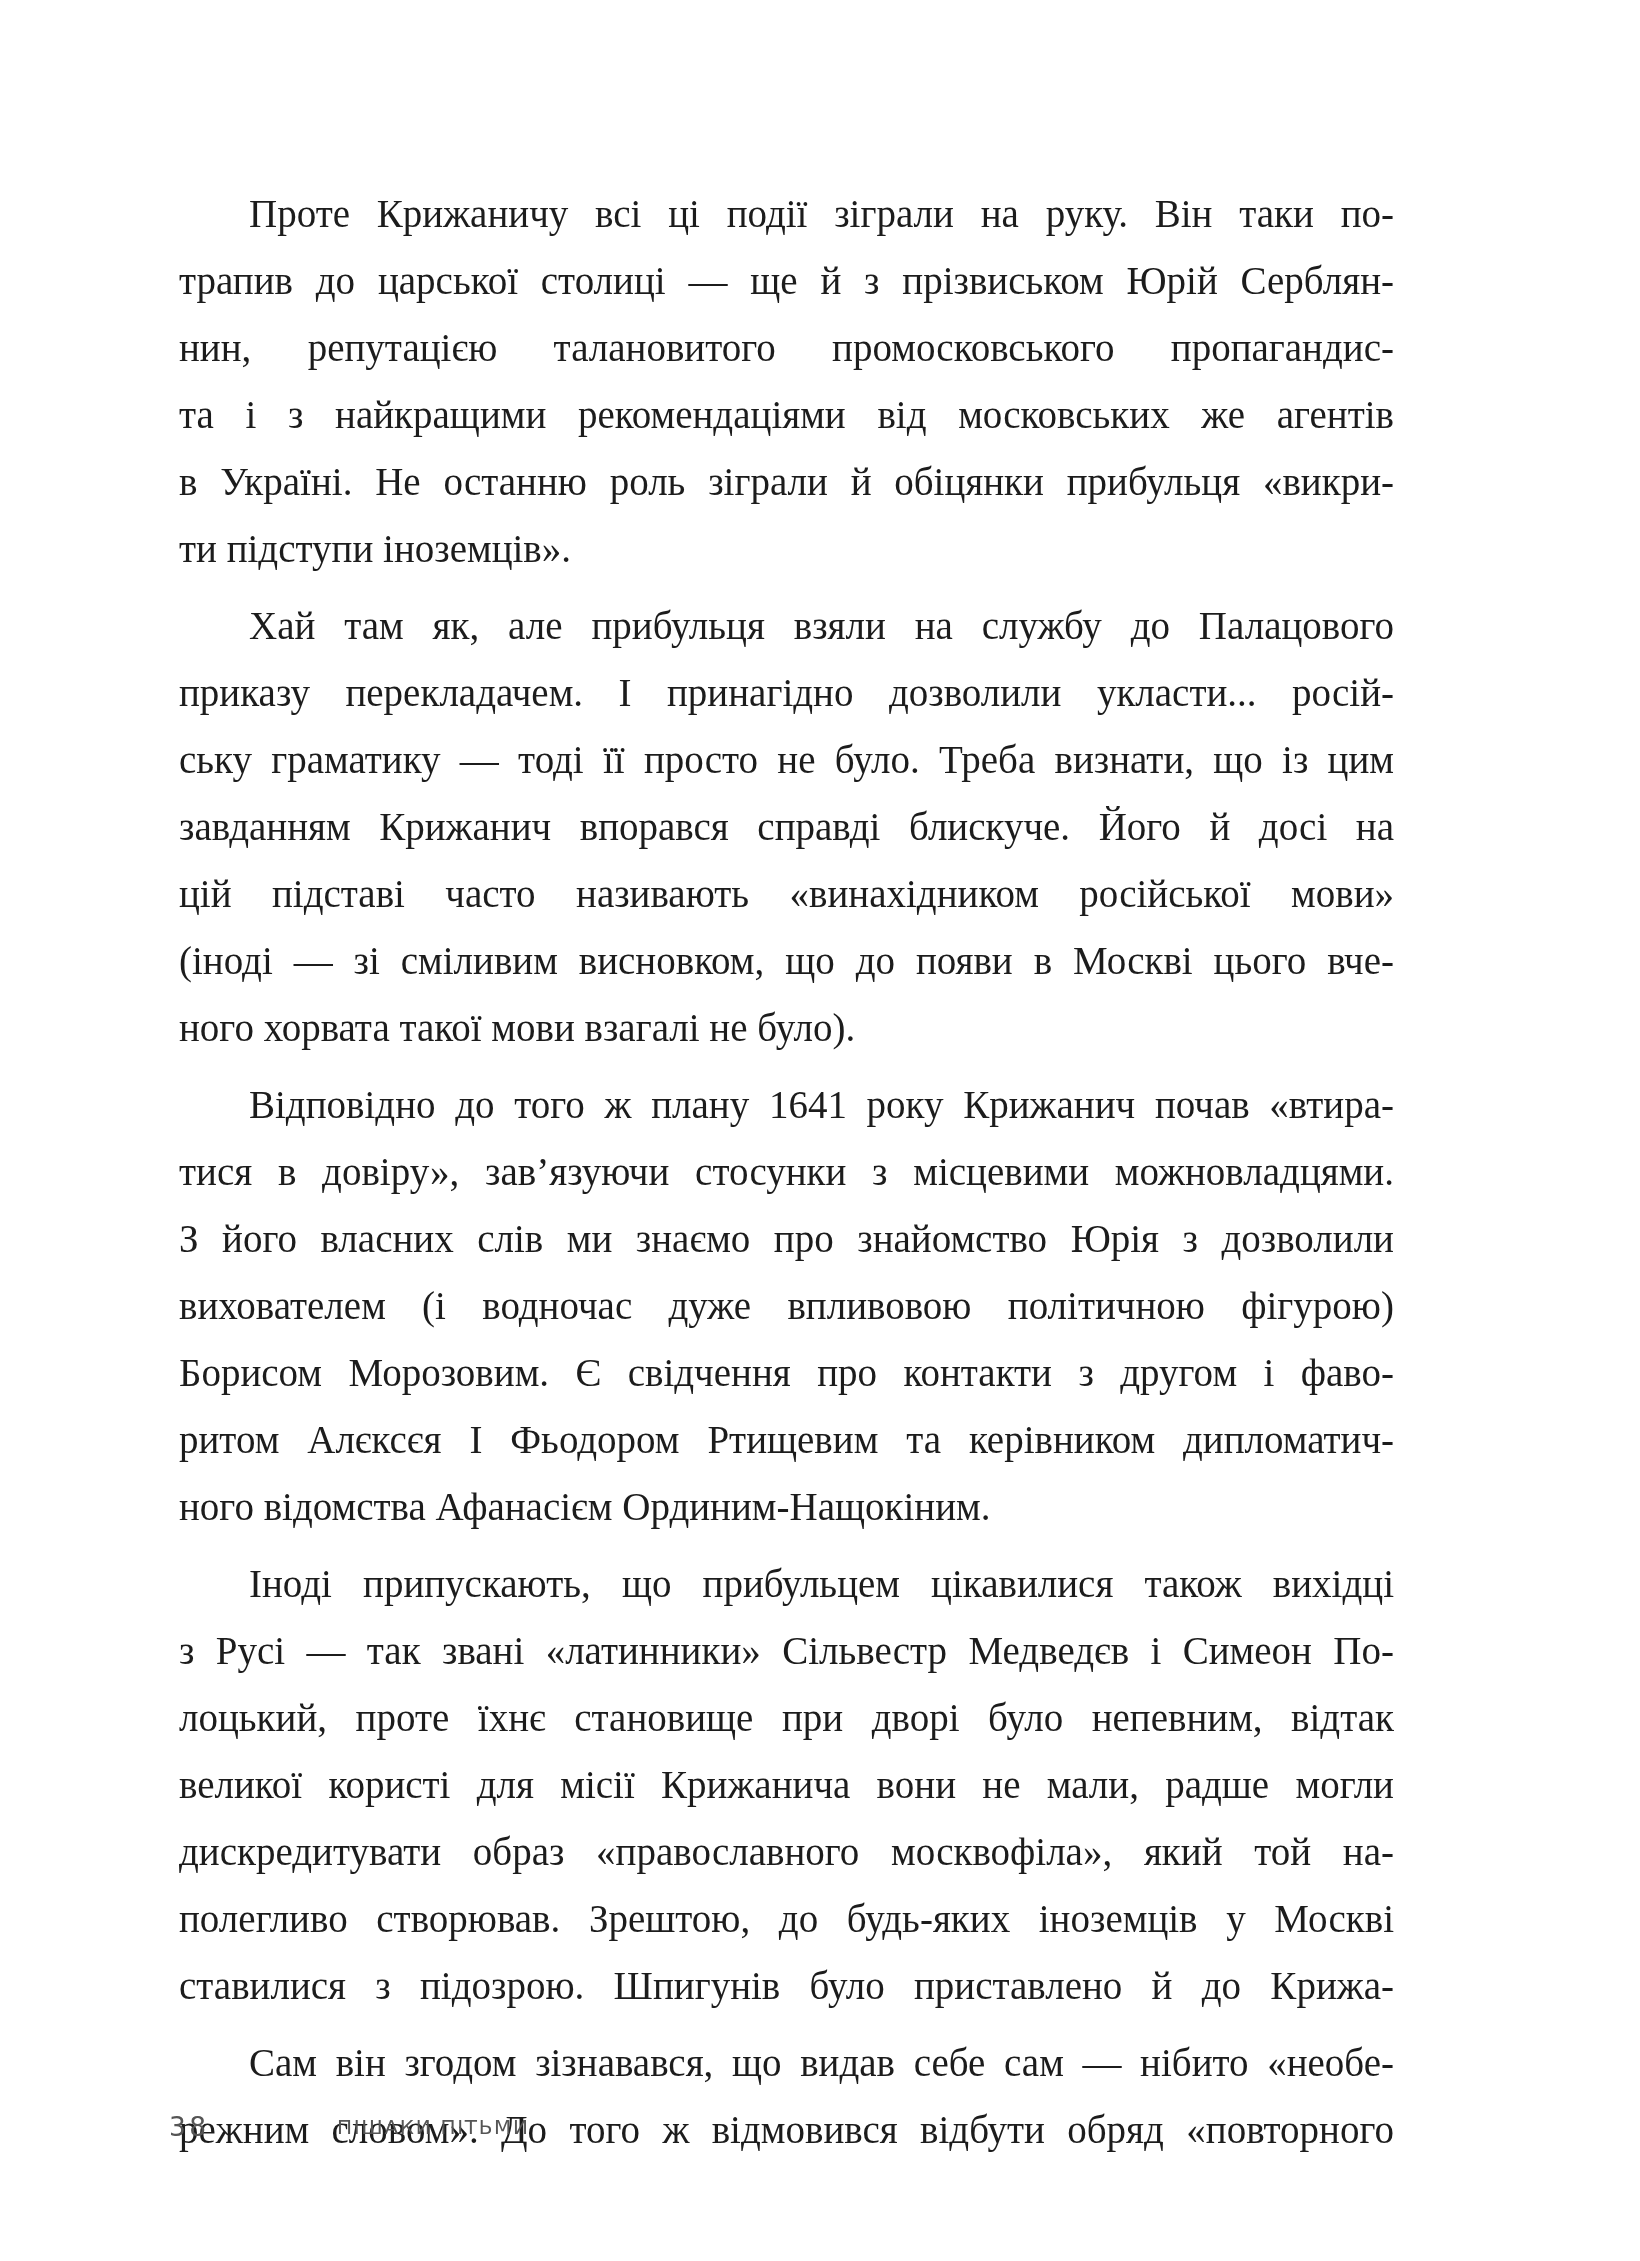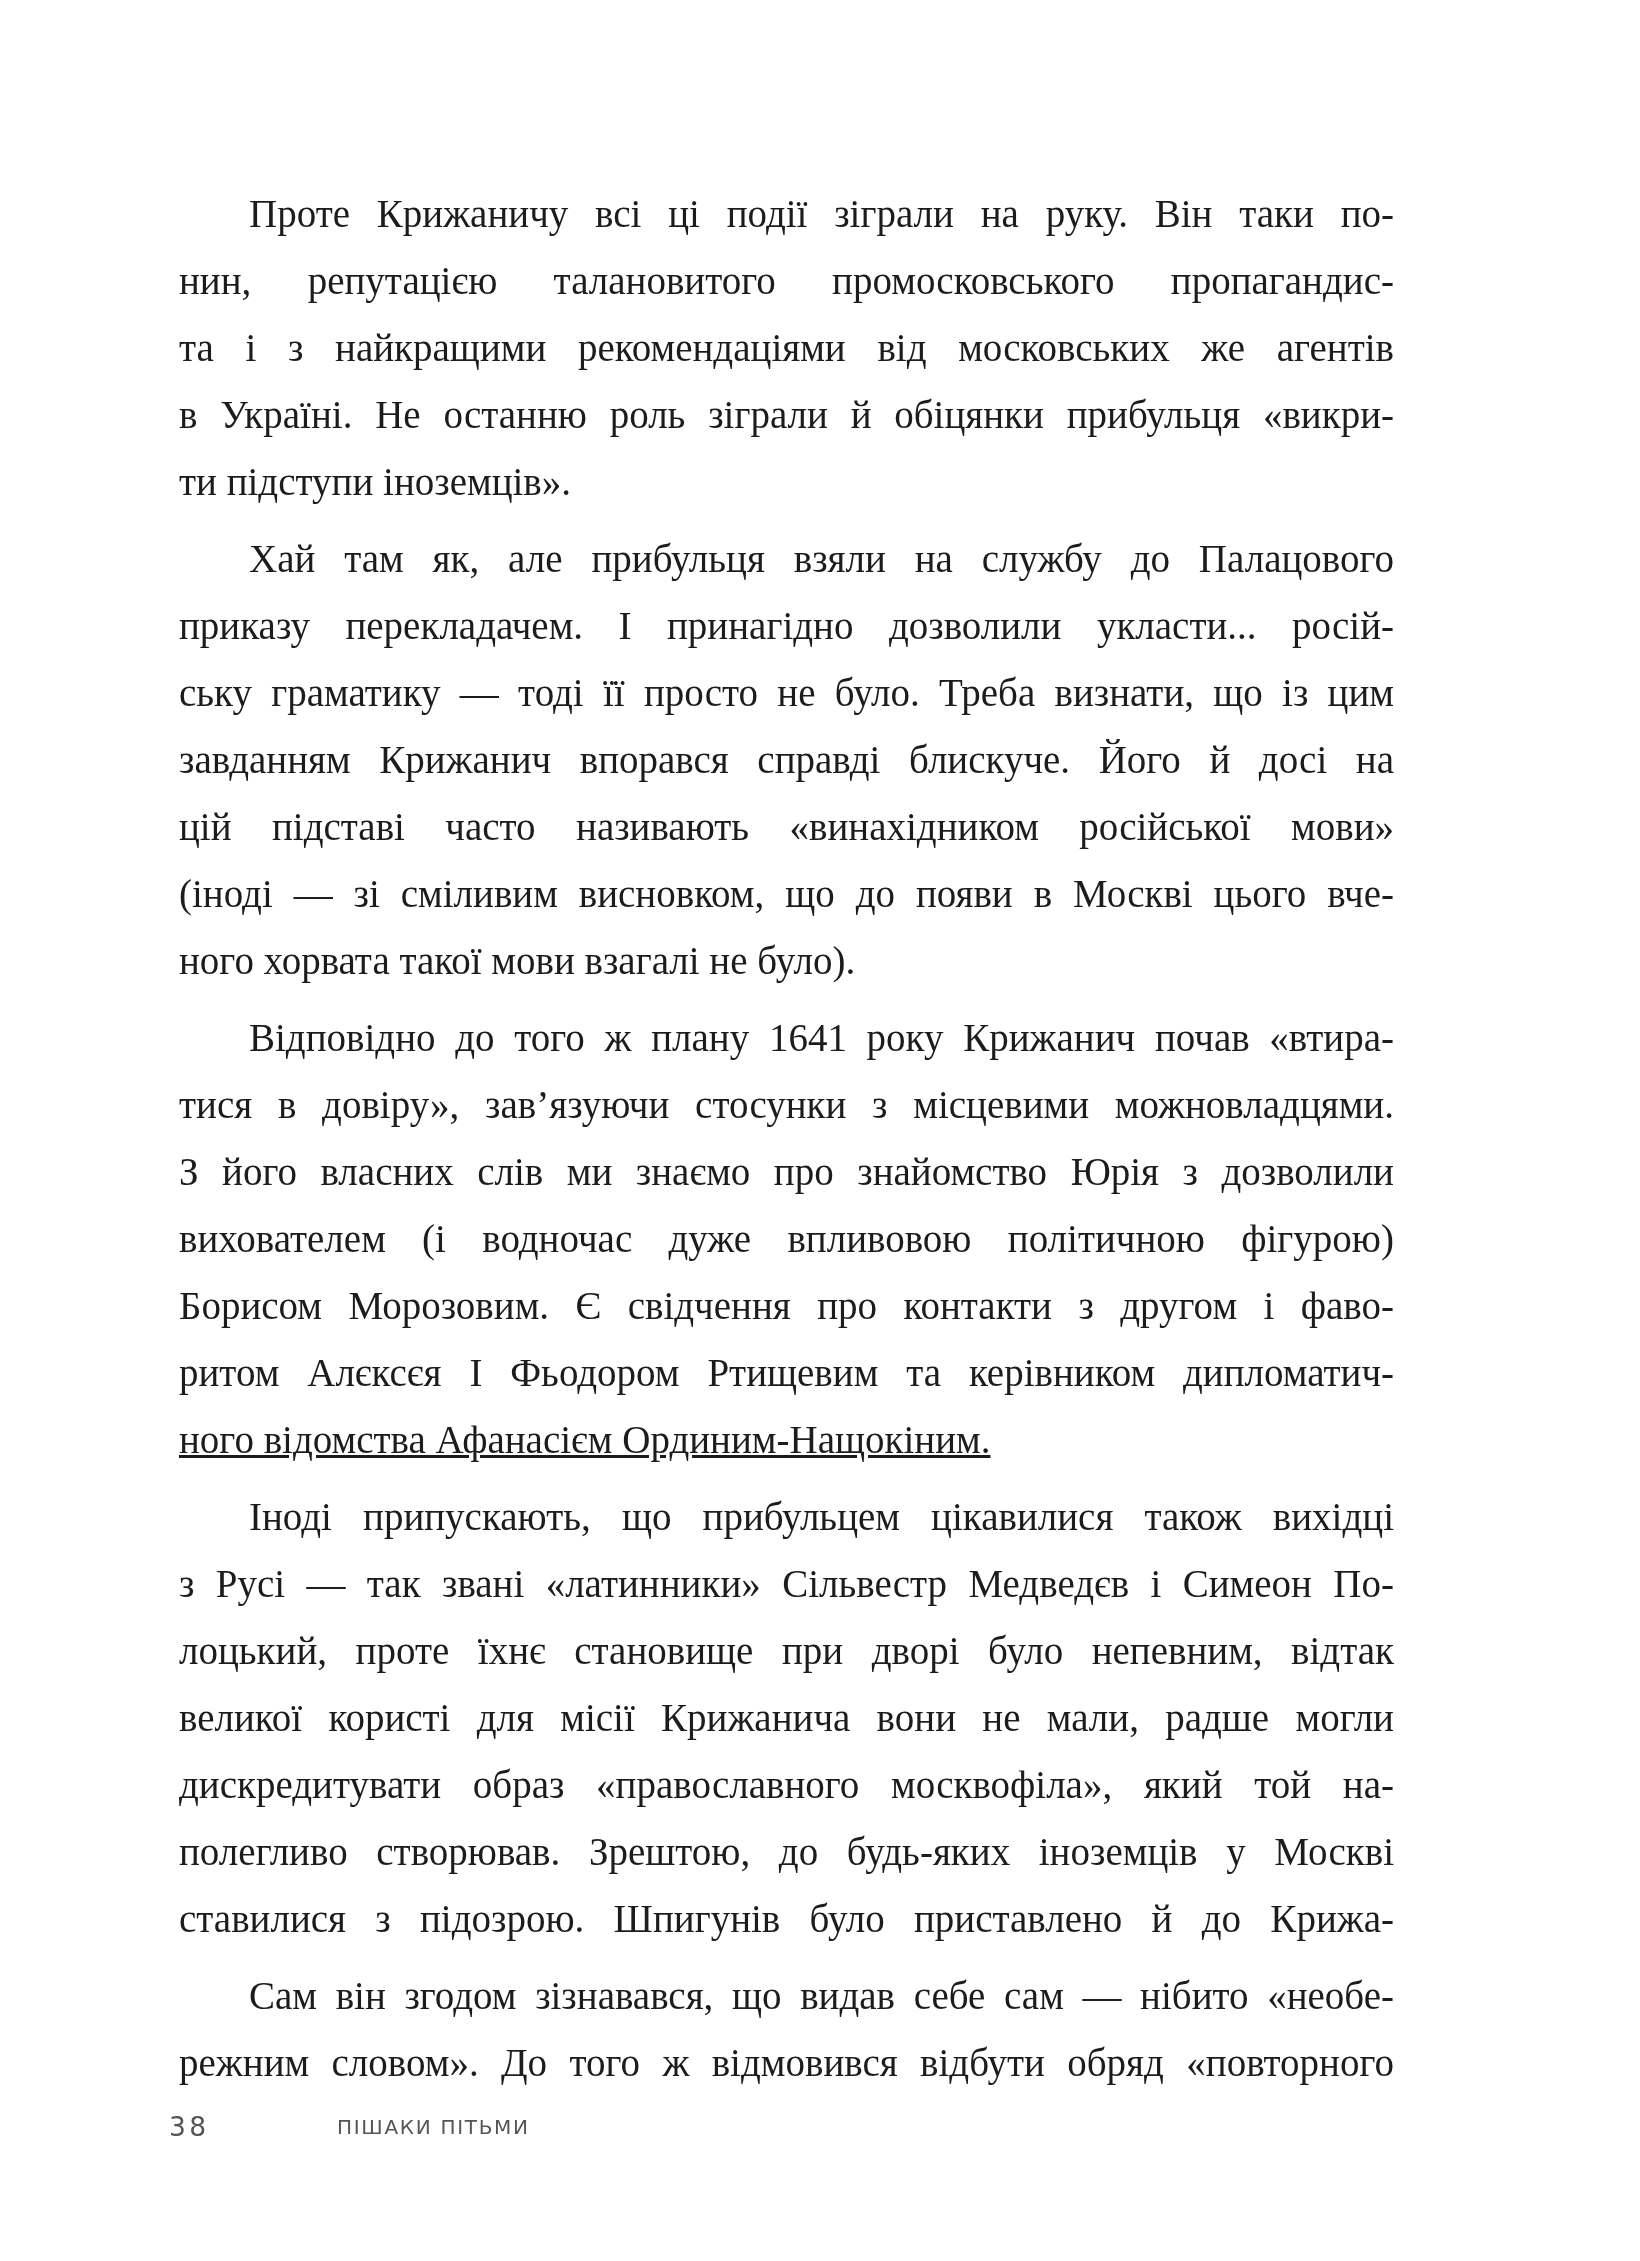--- a/index.html
+++ b/index.html
@@ -76,20 +76,21 @@
   </style>
 </head>
 <body>
 
 <div class="page">
 
   <div class="text-block">
 
     <div class="paragraph">
       <span class="line indent" style="display: block; text-align-last: justify;">Проте Крижаничу всі ці події зіграли на руку. Він таки по-</span>
+      <span class="line" style="display: block; text-align-last: justify;">трапив до царської столиці — ще й з прізвиськом Юрій Серблян-</span>
       <span class="line" style="display: block; text-align-last: justify;">нин, репутацією талановитого промосковського пропагандис-</span>
       <span class="line" style="display: block; text-align-last: justify;">та і з найкращими рекомендаціями від московських же агентів</span>
       <span class="line" style="display: block; text-align-last: justify;">в Україні. Не останню роль зіграли й обіцянки прибульця «викри-</span>
       <span class="line last" style="display: block; text-align-last: left;">ти підступи іноземців».</span>
     </div>
 
     <div class="paragraph">
       <span class="line indent" style="display: block; text-align-last: justify;">Хай там як, але прибульця взяли на службу до Палацового</span>
       <span class="line" style="display: block; text-align-last: justify;">приказу перекладачем. І принагідно дозволили укласти... росій-</span>
       <span class="line" style="display: block; text-align-last: justify;">ську граматику — тоді її просто не було. Треба визнати, що із цим</span>
@@ -99,21 +100,21 @@
       <span class="line last" style="display: block; text-align-last: left;">ного хорвата такої мови взагалі не було).</span>
     </div>
 
     <div class="paragraph">
       <span class="line indent" style="display: block; text-align-last: justify;">Відповідно до того ж плану 1641 року Крижанич почав «втира-</span>
       <span class="line" style="display: block; text-align-last: justify;">тися в довіру», зав’язуючи стосунки з місцевими можновладцями.</span>
       <span class="line" style="display: block; text-align-last: justify;">З його власних слів ми знаємо про знайомство Юрія з дозволили</span>
       <span class="line" style="display: block; text-align-last: justify;">вихователем (і водночас дуже впливовою політичною фігурою)</span>
       <span class="line" style="display: block; text-align-last: justify;">Борисом Морозовим. Є свідчення про контакти з другом і фаво-</span>
       <span class="line" style="display: block; text-align-last: justify;">ритом Алєксєя І Фьодором Ртищевим та керівником дипломатич-</span>
-      <span class="line last" style="display: block; text-align-last: left; text-decoration: underline;">ного відомства Афанасієм Ординим-Нащокіним.</span>
+      <span class="line last" style="display: block; text-align-last: left;">ного відомства Афанасієм Ординим-Нащокіним.</span>
     </div>
 
     <div class="paragraph">
       <span class="line indent" style="display: block; text-align-last: justify;">Іноді припускають, що прибульцем цікавилися також вихідці</span>
       <span class="line" style="display: block; text-align-last: justify;">з Русі — так звані «латинники» Сільвестр Медведєв і Симеон По-</span>
       <span class="line" style="display: block; text-align-last: justify;">лоцький, проте їхнє становище при дворі було непевним, відтак</span>
       <span class="line" style="display: block; text-align-last: justify;">великої користі для місії Крижанича вони не мали, радше могли</span>
       <span class="line" style="display: block; text-align-last: justify;">дискредитувати образ «православного москвофіла», який той на-</span>
       <span class="line" style="display: block; text-align-last: justify;">полегливо створював. Зрештою, до будь-яких іноземців у Москві</span>
       <span class="line" style="display: block; text-align-last: justify;">ставилися з підозрою. Шпигунів було приставлено й до Крижа-</span>

